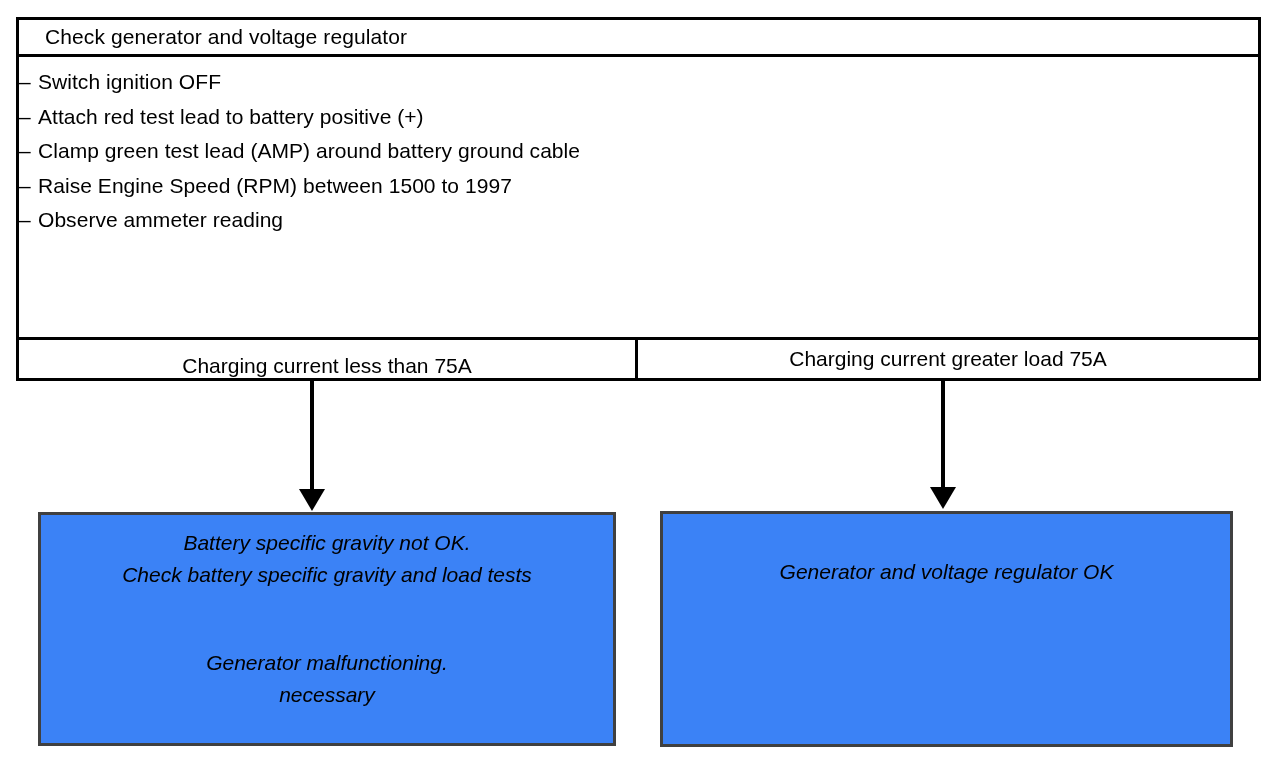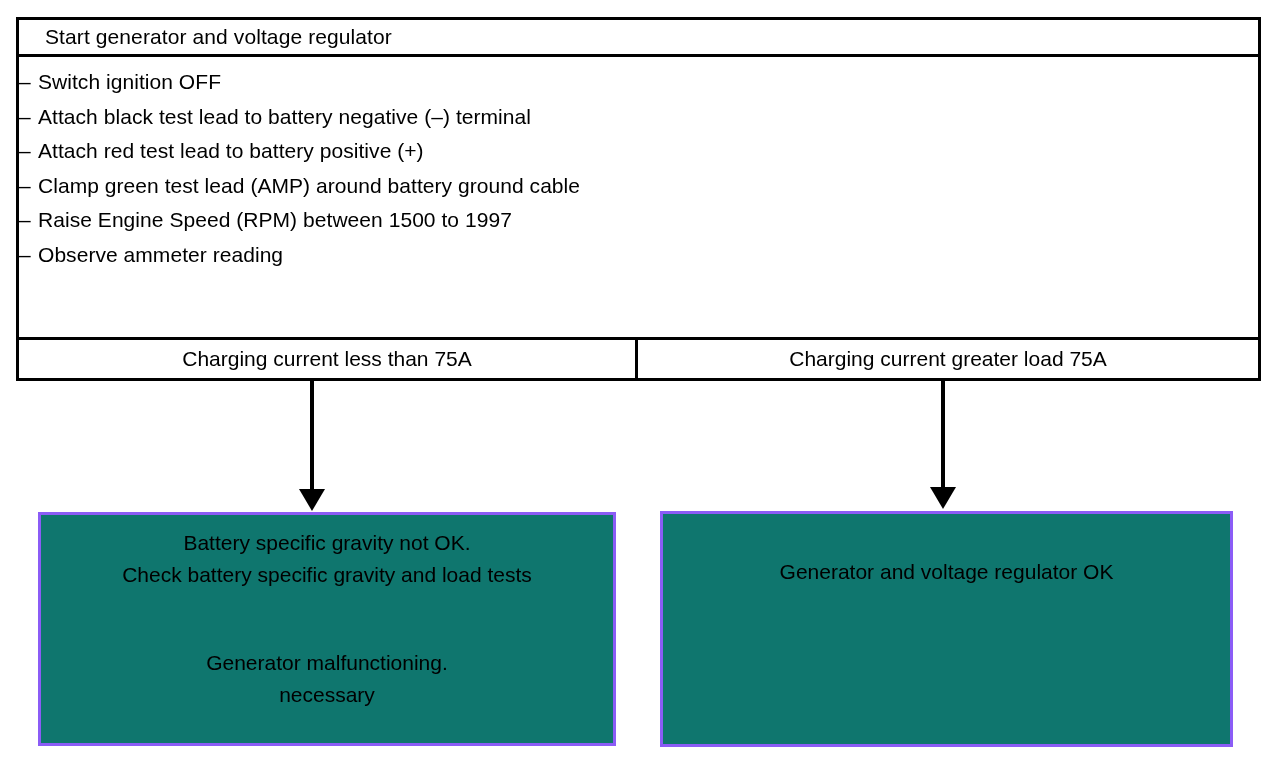--- a/index.html
+++ b/index.html
@@ -85,20 +85,21 @@
     box-sizing: border-box;
     display: flex;
     align-items: center;
     justify-content: center;
     font-size: 21px;
     white-space: nowrap;
   }
   .result-cell.left {
     width: 619px; 
     border-right: 3px solid #000;
+    align-items: flex-end;
   }
   .result-cell.right {
     flex: 1;
   }
 
   
   .arrow {
     position: absolute;
     width: 0;
   }
@@ -130,22 +131,23 @@
     left: 941px;
     top: 381px;
   }
   #arrow-right .shaft { height: 108px; }
   #arrow-right .head  { top: 106px; }
 
   
   .bottom-box {
     position: absolute;
     box-sizing: border-box;
-    border: 3px solid #8b5cf6;
-    background: #0f766e;
+    border: 3px solid #404040;
+    background: #3b82f6;
+    font-style: italic;
   }
 
   #bottom-left {
     left: 38px;
     top: 512px;
     width: 578px;   
     height: 234px;  
     padding-top: 12px;
   }
 
@@ -174,29 +176,26 @@
   }
 </style>
 </head>
 <body>
 
 <div class="canvas">
 
   <div class="top-box">
 
     <div class="top-title">
-      <span>Start generator and voltage regulator</span>
+      <span>Check generator and voltage regulator</span>
     </div>
 
     <div class="top-steps">
       <div class="step-line">
         <span class="step-dash">–</span><span>Switch ignition OFF</span>
-      </div>
-      <div class="step-line">
-        <span class="step-dash">–</span><span>Attach black test lead to battery negative (–) terminal</span>
       </div>
       <div class="step-line">
         <span class="step-dash">–</span><span>Attach red test lead to battery positive (+)</span>
       </div>
       <div class="step-line">
         <span class="step-dash">–</span><span>Clamp green test lead (AMP) around battery ground cable</span>
       </div>
       <div class="step-line">
         <span class="step-dash">–</span><span>Raise Engine Speed (RPM) between 1500 to 1997</span>
       </div>

